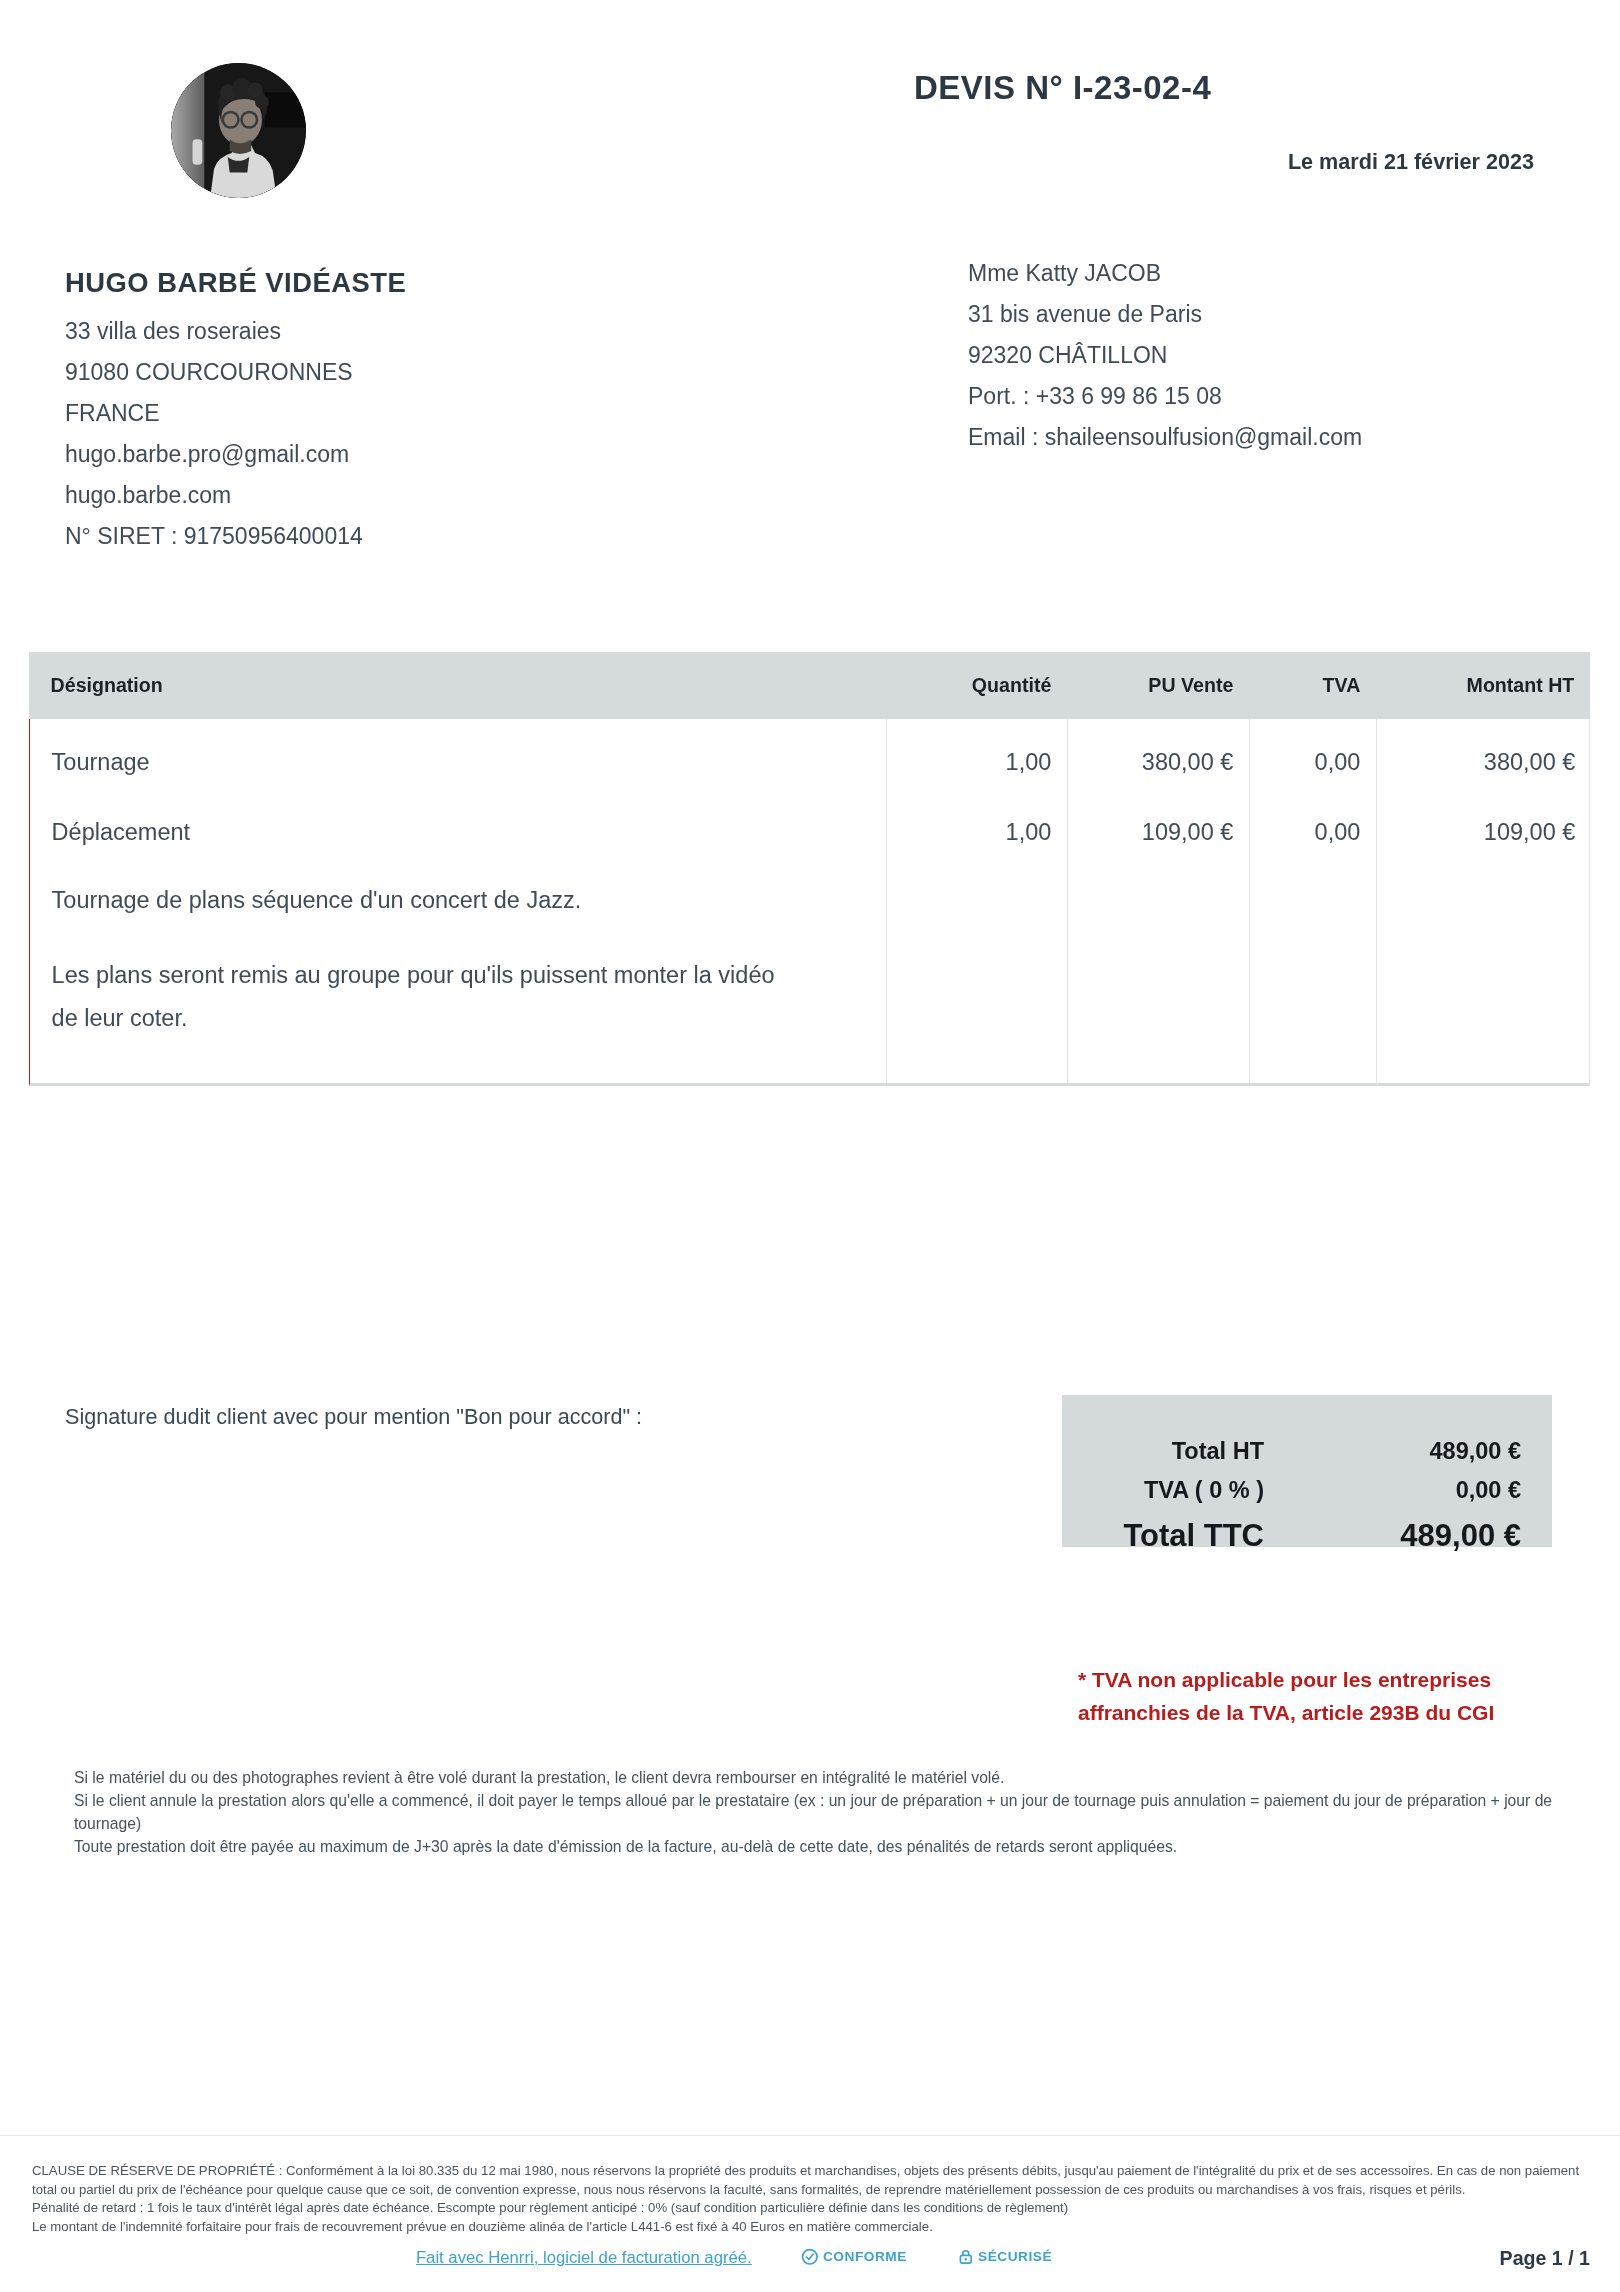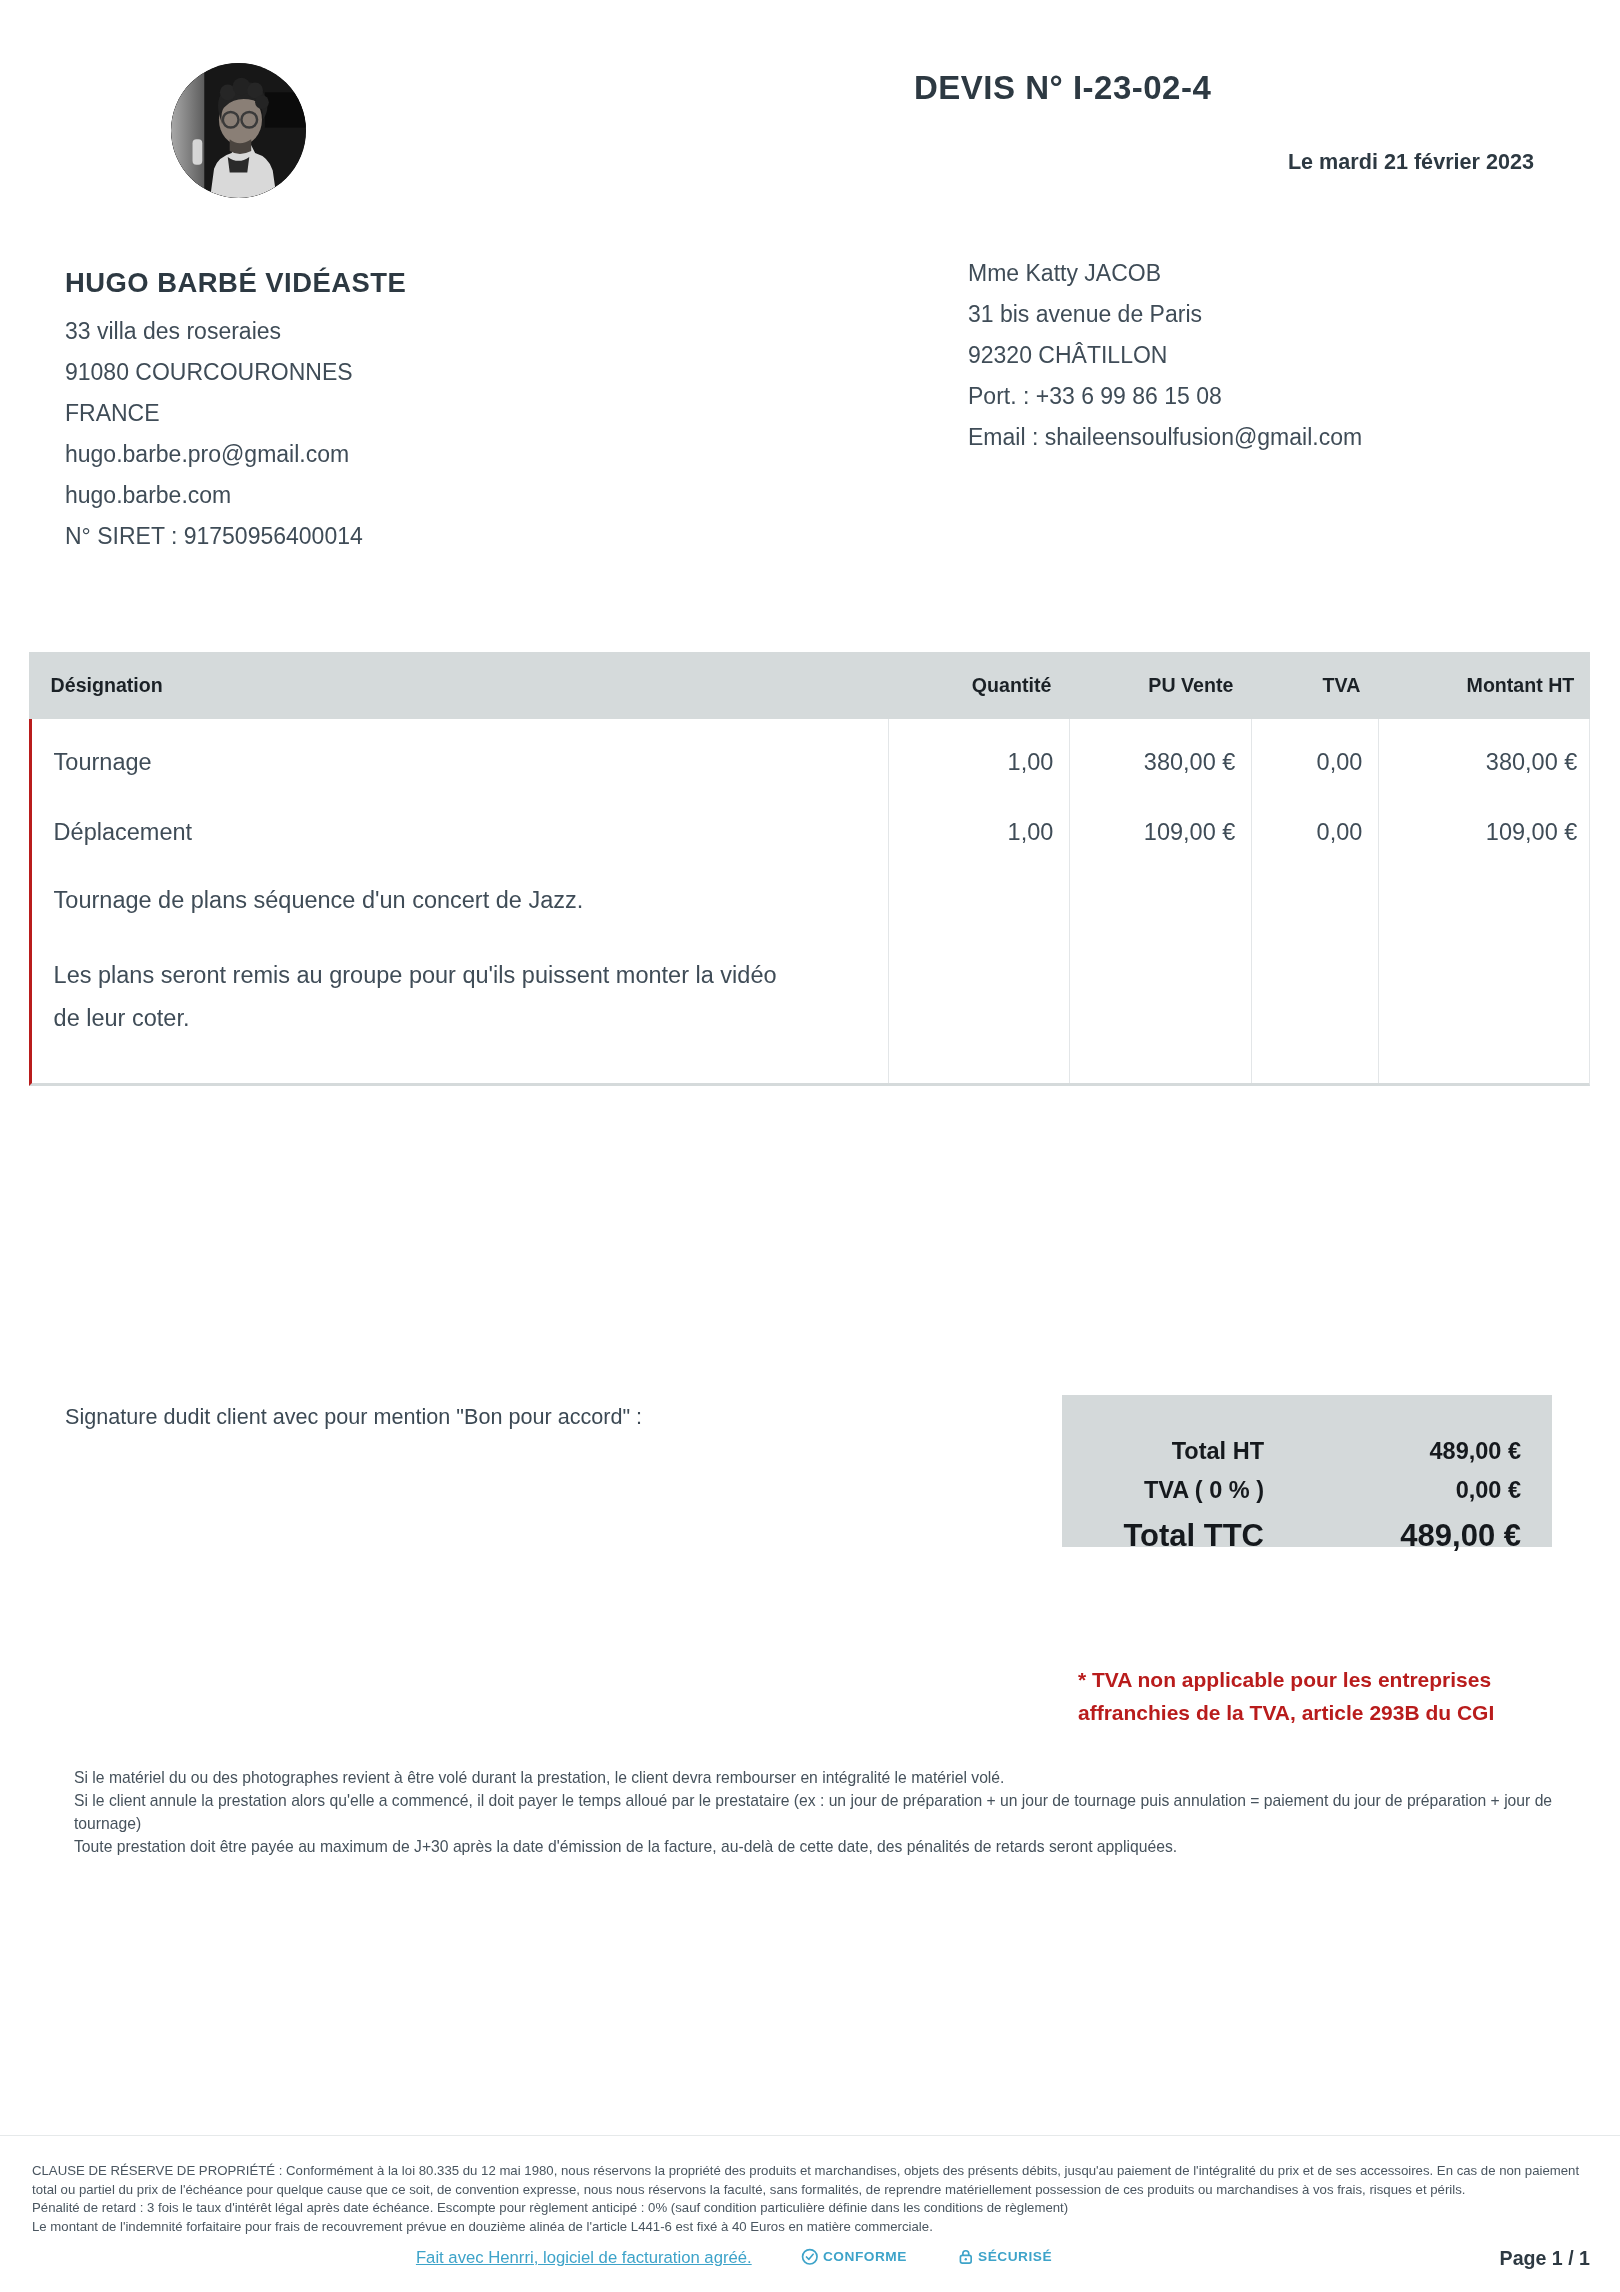--- a/index.html
+++ b/index.html
@@ -48,21 +48,21 @@
     background: #d5dadb; height: 67px; align-items: center;
   }
   .items .head .h {
     font-size: 19.6px; font-weight: 700; color: #1b2126;
   }
   .items .head .h:first-child { padding-left: 21.6px; text-align: left; }
   .items .head .h { text-align: right; padding-right: 15.7px; }
   .items .body {
     display: grid;
     grid-template-columns: 857px 181px 182px 127px 214px;
-    border-left: 3px solid #b91c1c;
+    border-left: 1px solid #b91c1c;
     border-right: 1px solid #e3e6e8;
     border-bottom: 3.9px solid #d5dadb;
     background: #ffffff;
   }
   .items .col { border-right: 1px solid #e3e6e8; padding-bottom: 43px; }
   .items .col:last-child { border-right: none; }
   .cell { font-size: 23.5px; color: #3f4c57; line-height: 33px; }
   .col-des .cell { padding-left: 21.6px; padding-right: 45px; }
   .col-num .cell { text-align: right; padding-right: 15.7px; }
   .mt-r1 { margin-top: 27.4px; }
@@ -239,21 +239,21 @@
 
   <div class="conditions">
     <div>Si le matériel du ou des photographes revient à être volé durant la prestation, le client devra rembourser en intégralité le matériel volé.</div>
     <div>Si le client annule la prestation alors qu'elle a commencé, il doit payer le temps alloué par le prestataire (ex : un jour de préparation + un jour de tournage puis annulation = paiement du jour de préparation + jour de tournage)</div>
     <div>Toute prestation doit être payée au maximum de J+30 après la date d'émission de la facture, au-delà de cette date, des pénalités de retards seront appliquées.</div>
   </div>
 
   <div class="divider"></div>
   <div class="legal">
     <div>CLAUSE DE RÉSERVE DE PROPRIÉTÉ : Conformément à la loi 80.335 du 12 mai 1980, nous réservons la propriété des produits et marchandises, objets des présents débits, jusqu'au paiement de l'intégralité du prix et de ses accessoires. En cas de non paiement total ou partiel du prix de l'échéance pour quelque cause que ce soit, de convention expresse, nous nous réservons la faculté, sans formalités, de reprendre matériellement possession de ces produits ou marchandises à vos frais, risques et périls.</div>
-    <div>Pénalité de retard : 3 fois le taux d'intérêt légal après date échéance. Escompte pour règlement anticipé : 0% (sauf condition particulière définie dans les conditions de règlement)</div>
+    <div>Pénalité de retard : 1 fois le taux d'intérêt légal après date échéance. Escompte pour règlement anticipé : 0% (sauf condition particulière définie dans les conditions de règlement)</div>
     <div>Le montant de l'indemnité forfaitaire pour frais de recouvrement prévue en douzième alinéa de l'article L441-6 est fixé à 40 Euros en matière commerciale.</div>
   </div>
 
   <div class="footer-row">
     <a href="#" class="made-with">Fait avec Henrri, logiciel de facturation agréé.</a>
     <span class="badge">
       <svg width="17.6" height="17.6" viewBox="0 0 18 18">
         <circle cx="9" cy="9" r="7.4" fill="none" stroke="#3da3c9" stroke-width="1.7"></circle>
         <path d="M5.6 9.2 L8.1 11.6 L12.4 6.4" fill="none" stroke="#3da3c9" stroke-width="1.7" stroke-linecap="round" stroke-linejoin="round"></path>
       </svg>

